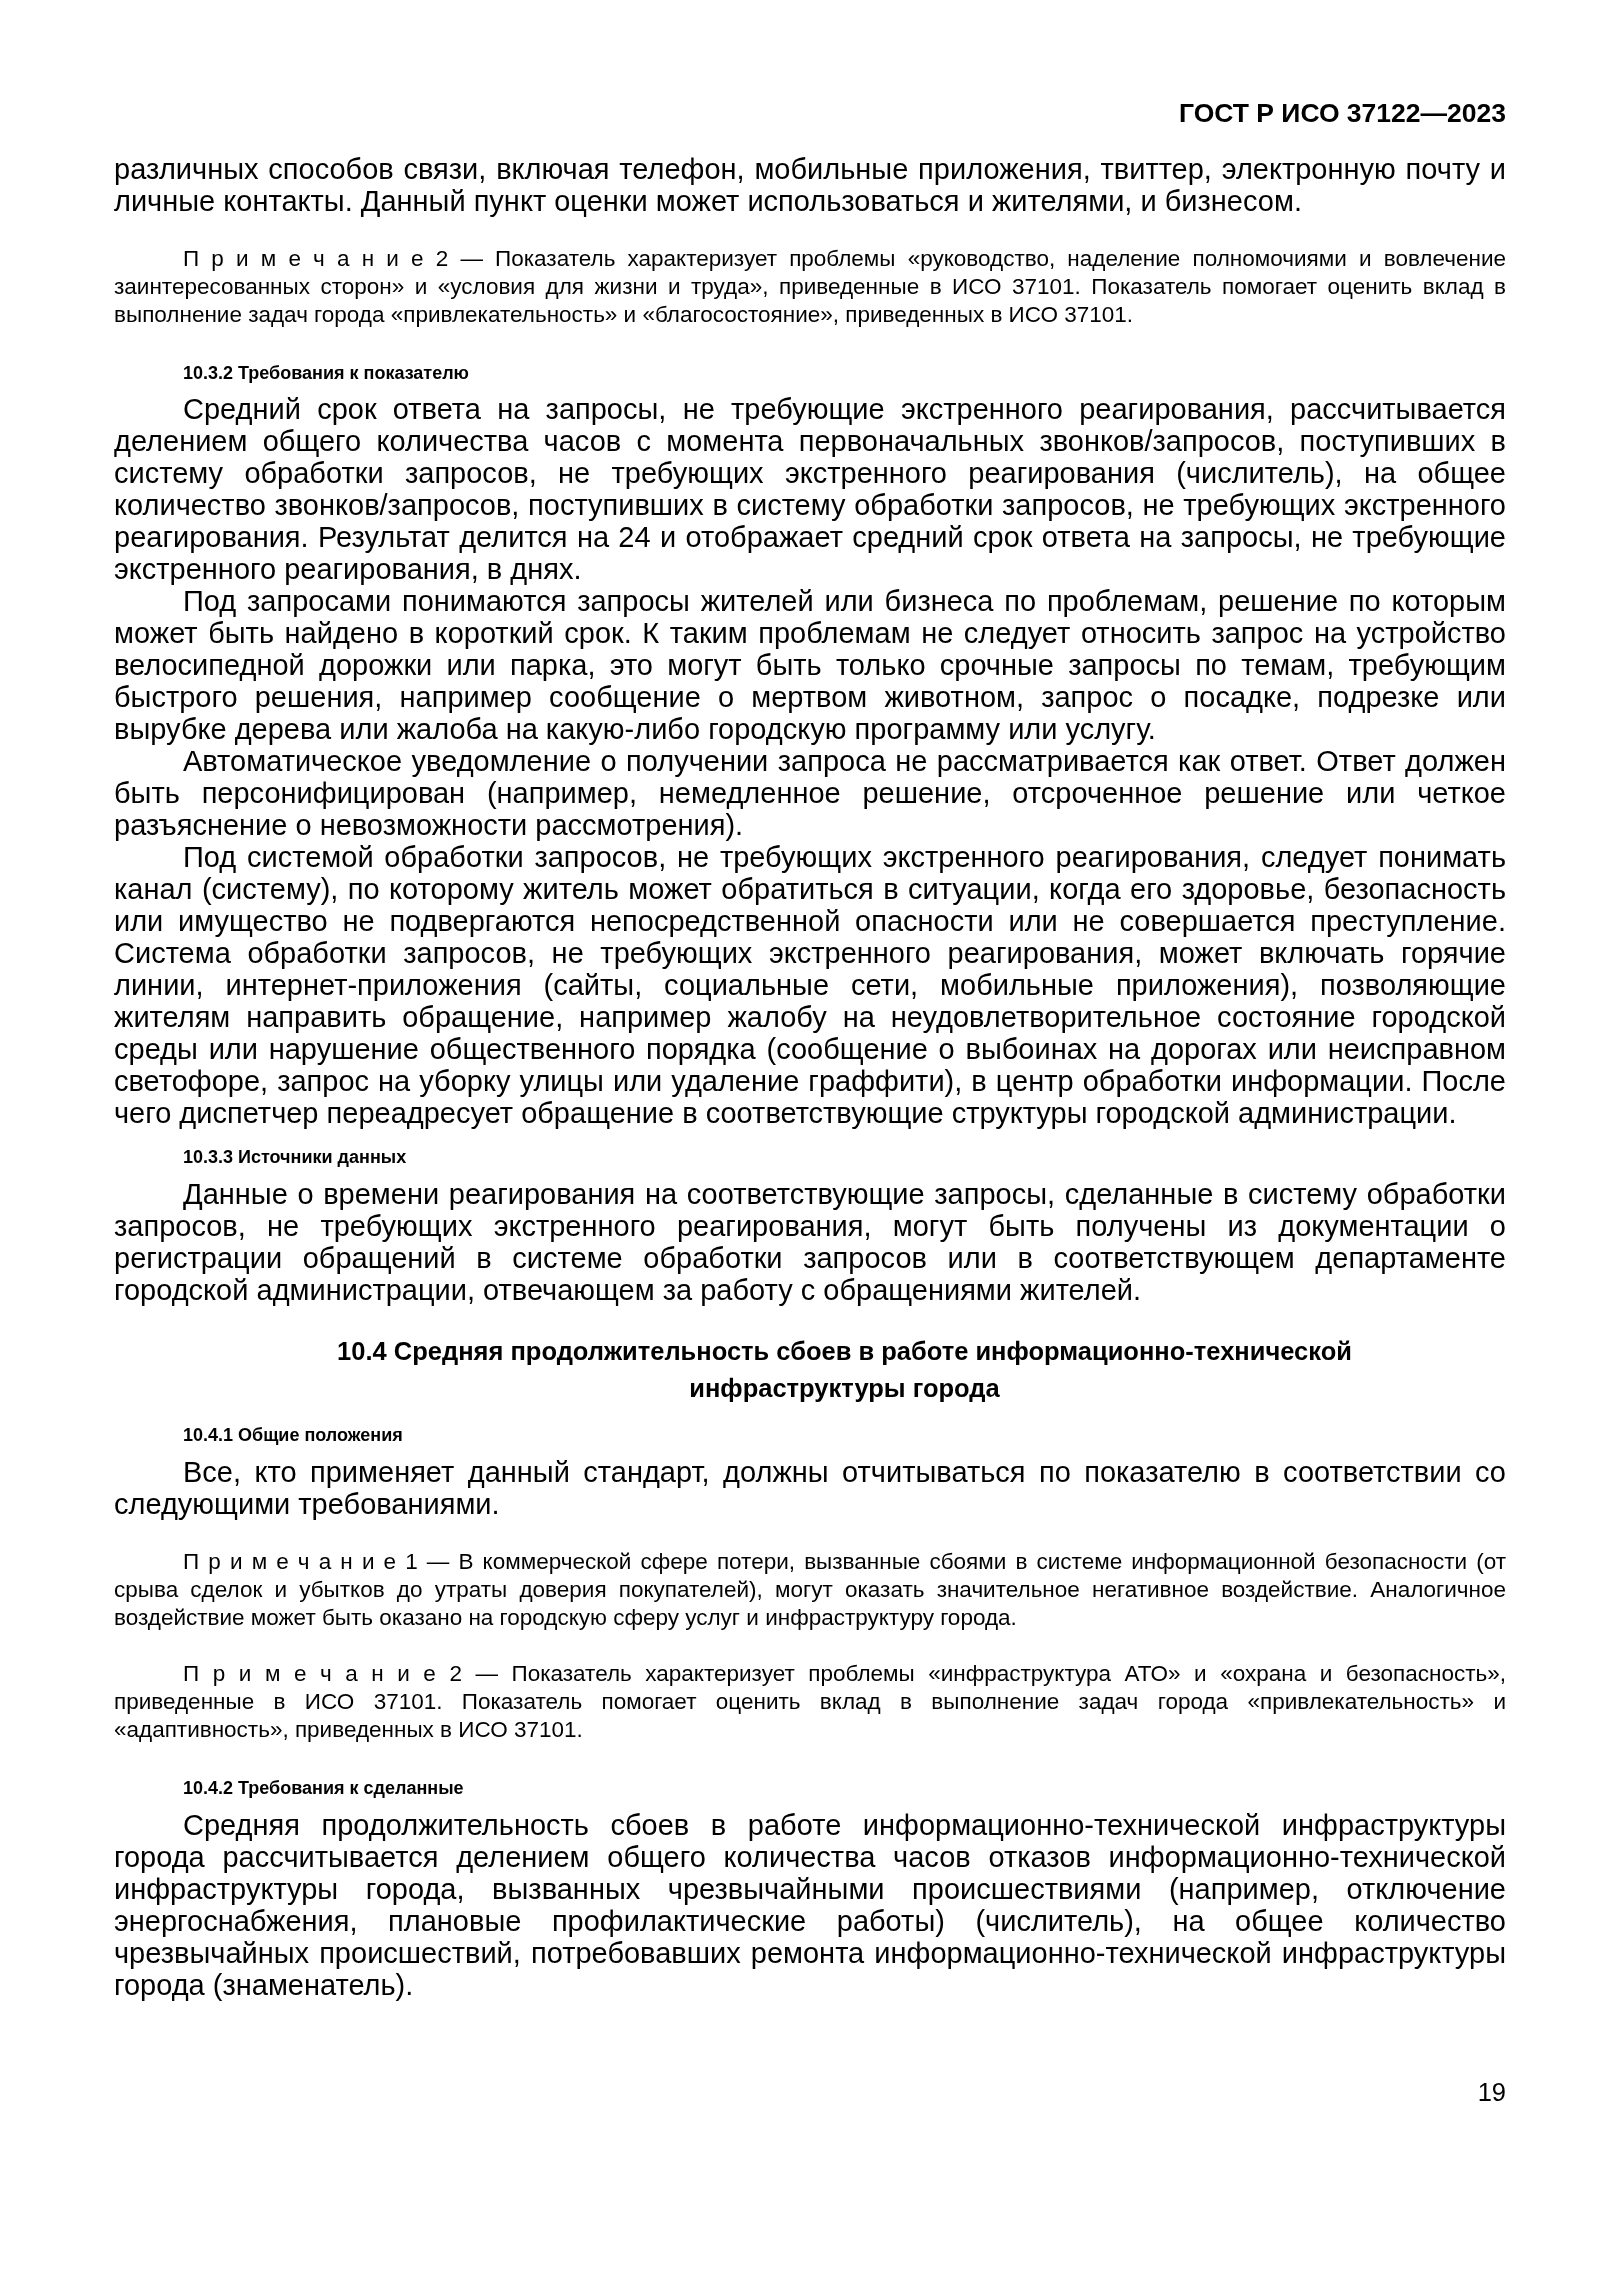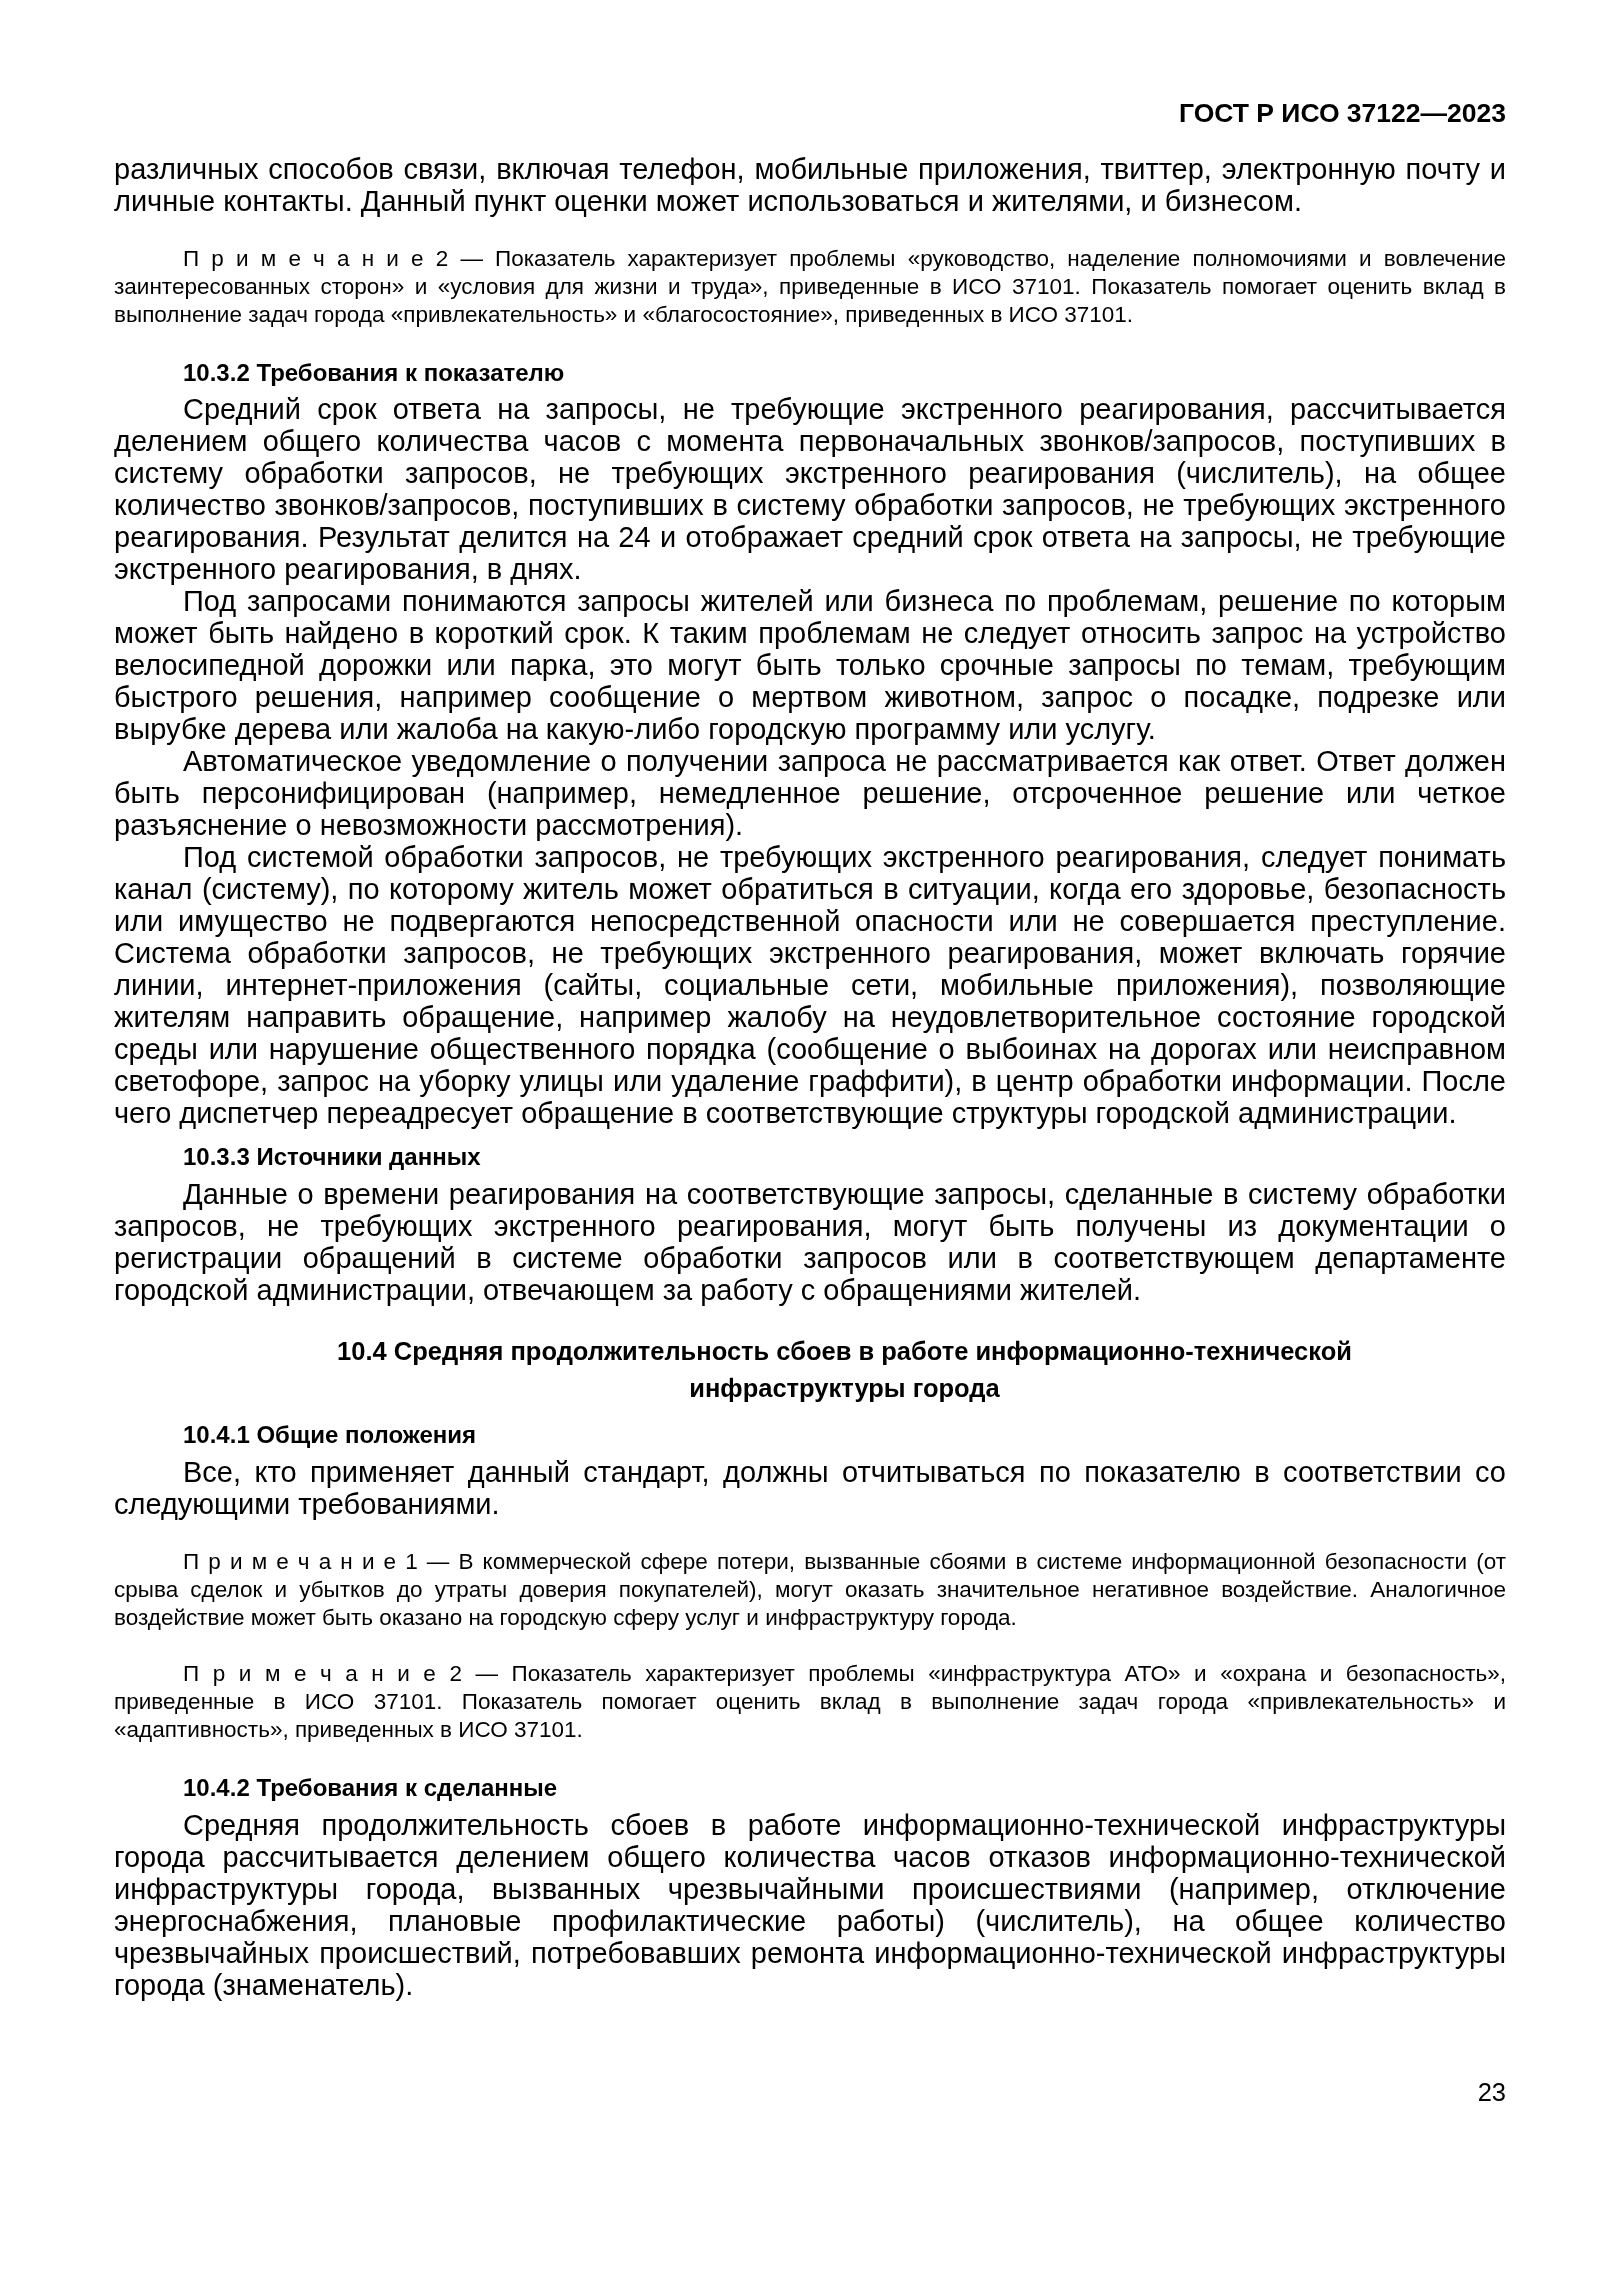--- a/index.html
+++ b/index.html
@@ -40,21 +40,21 @@
   .note {
     font-size: 22.5px;
     line-height: 28px;
     text-align: justify;
     text-indent: 69px;
     margin: 28px 0;
     hyphens: auto;
     -webkit-hyphens: auto;
   }
   .h3 {
-    font-size: 24px;
+    font-size: 18px;
     line-height: 32px;
     font-weight: 700;
     margin: 11.8px 0 4.9px 0;
     padding-left: 69px;
     text-indent: 0;
   }
   .h2 {
     font-size: 25.5px;
     line-height: 37px;
     font-weight: 700;
@@ -91,15 +91,15 @@
       <p class="h2">10.4 Средняя продолжительность сбоев в работе информационно-технической
 инфраструктуры города</p>
       <p class="h3">10.4.1 Общие положения</p>
       <p class="para">Все, кто применяет данный стандарт, должны отчитываться по показателю в соответствии со следующими требованиями.</p>
       <p class="note">П р и м е ч а н и е  1 — В коммерческой сфере потери, вызванные сбоями в системе информационной безопасности (от срыва сделок и убытков до утраты доверия покупателей), могут оказать значительное негативное воздействие. Аналогичное воздействие может быть оказано на городскую сферу услуг и инфраструктуру города.</p>
       <p class="note">П р и м е ч а н и е  2 — Показатель характеризует проблемы «инфраструктура АТО» и «охрана и безопасность», приведенные в ИСО 37101. Показатель помогает оценить вклад в выполнение задач города «привлекательность» и «адаптивность», приведенных в ИСО 37101.</p>
       <p class="h3">10.4.2 Требования к сделанные</p>
       <p class="para">Средняя продолжительность сбоев в работе информационно-технической инфраструктуры города рассчитывается делением общего количества часов отказов информационно-технической инфраструктуры города, вызванных чрезвычайными происшествиями (например, отключение энергоснабжения, плановые профилактические работы) (числитель), на общее количество чрезвычайных происшествий, потребовавших ремонта информационно-технической инфраструктуры города (знаменатель).</p>
     </div>
 
-  <div class="page-number">23</div>
+  <div class="page-number">19</div>
 </div>
 
 
 </body></html>

